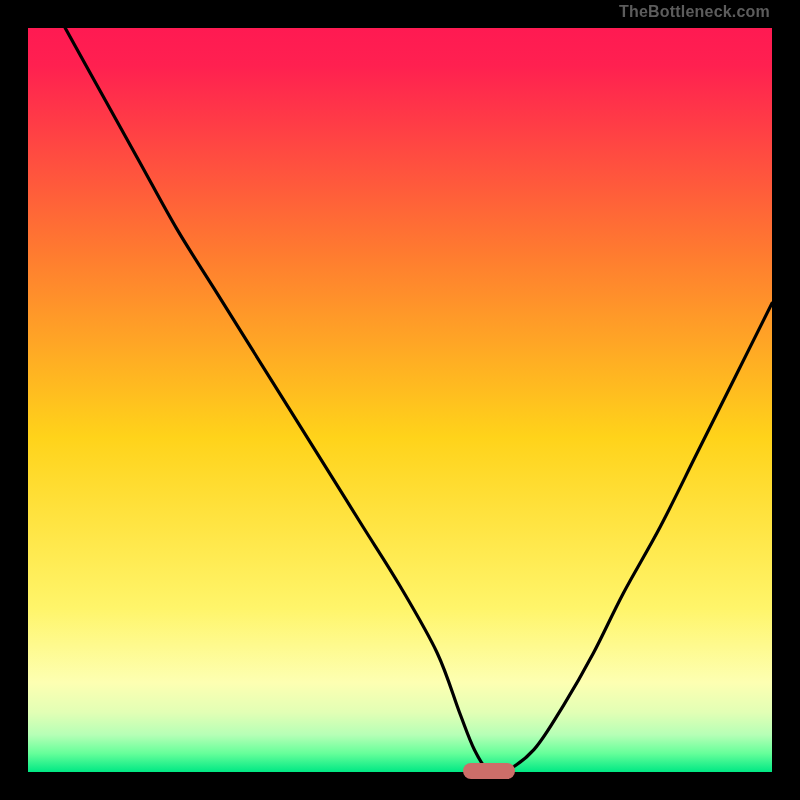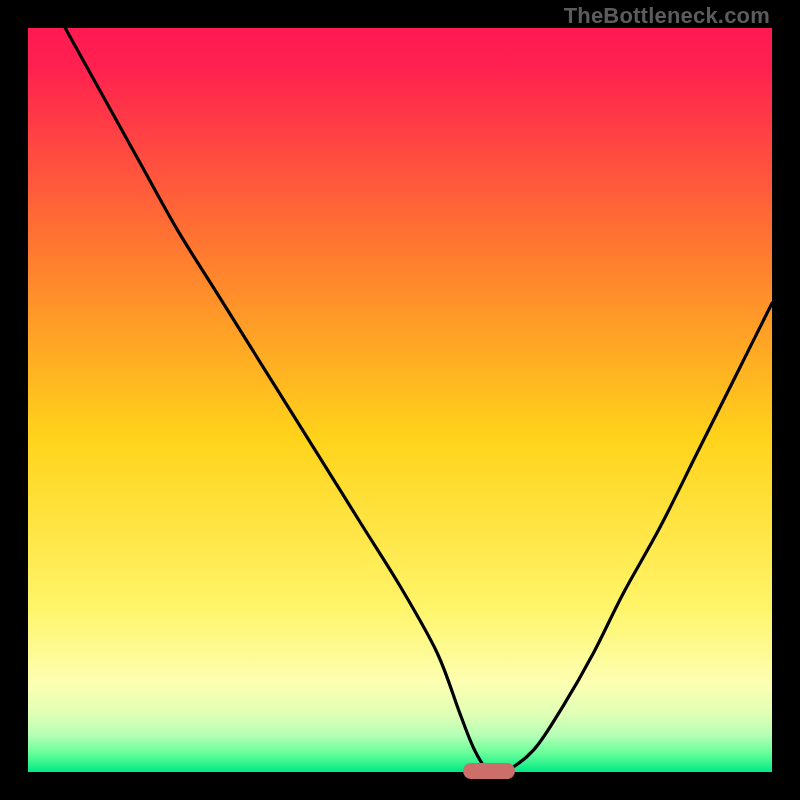--- a/index.html
+++ b/index.html
@@ -23,21 +23,21 @@
     left: 0;
     top: 0;
     width: 744px;
     height: 744px;
   }
   .watermark {
     position: absolute;
     top: 3px;
     right: 30px;
     font-family: Arial, Helvetica, sans-serif;
-    font-size: 22px;
+    font-size: 16px;
     font-weight: 600;
     color: #5c5c5c;
     letter-spacing: 0.2px;
   }
   .curve {
     position: absolute;
     left: 0;
     top: 0;
     width: 744px;
     height: 744px;

